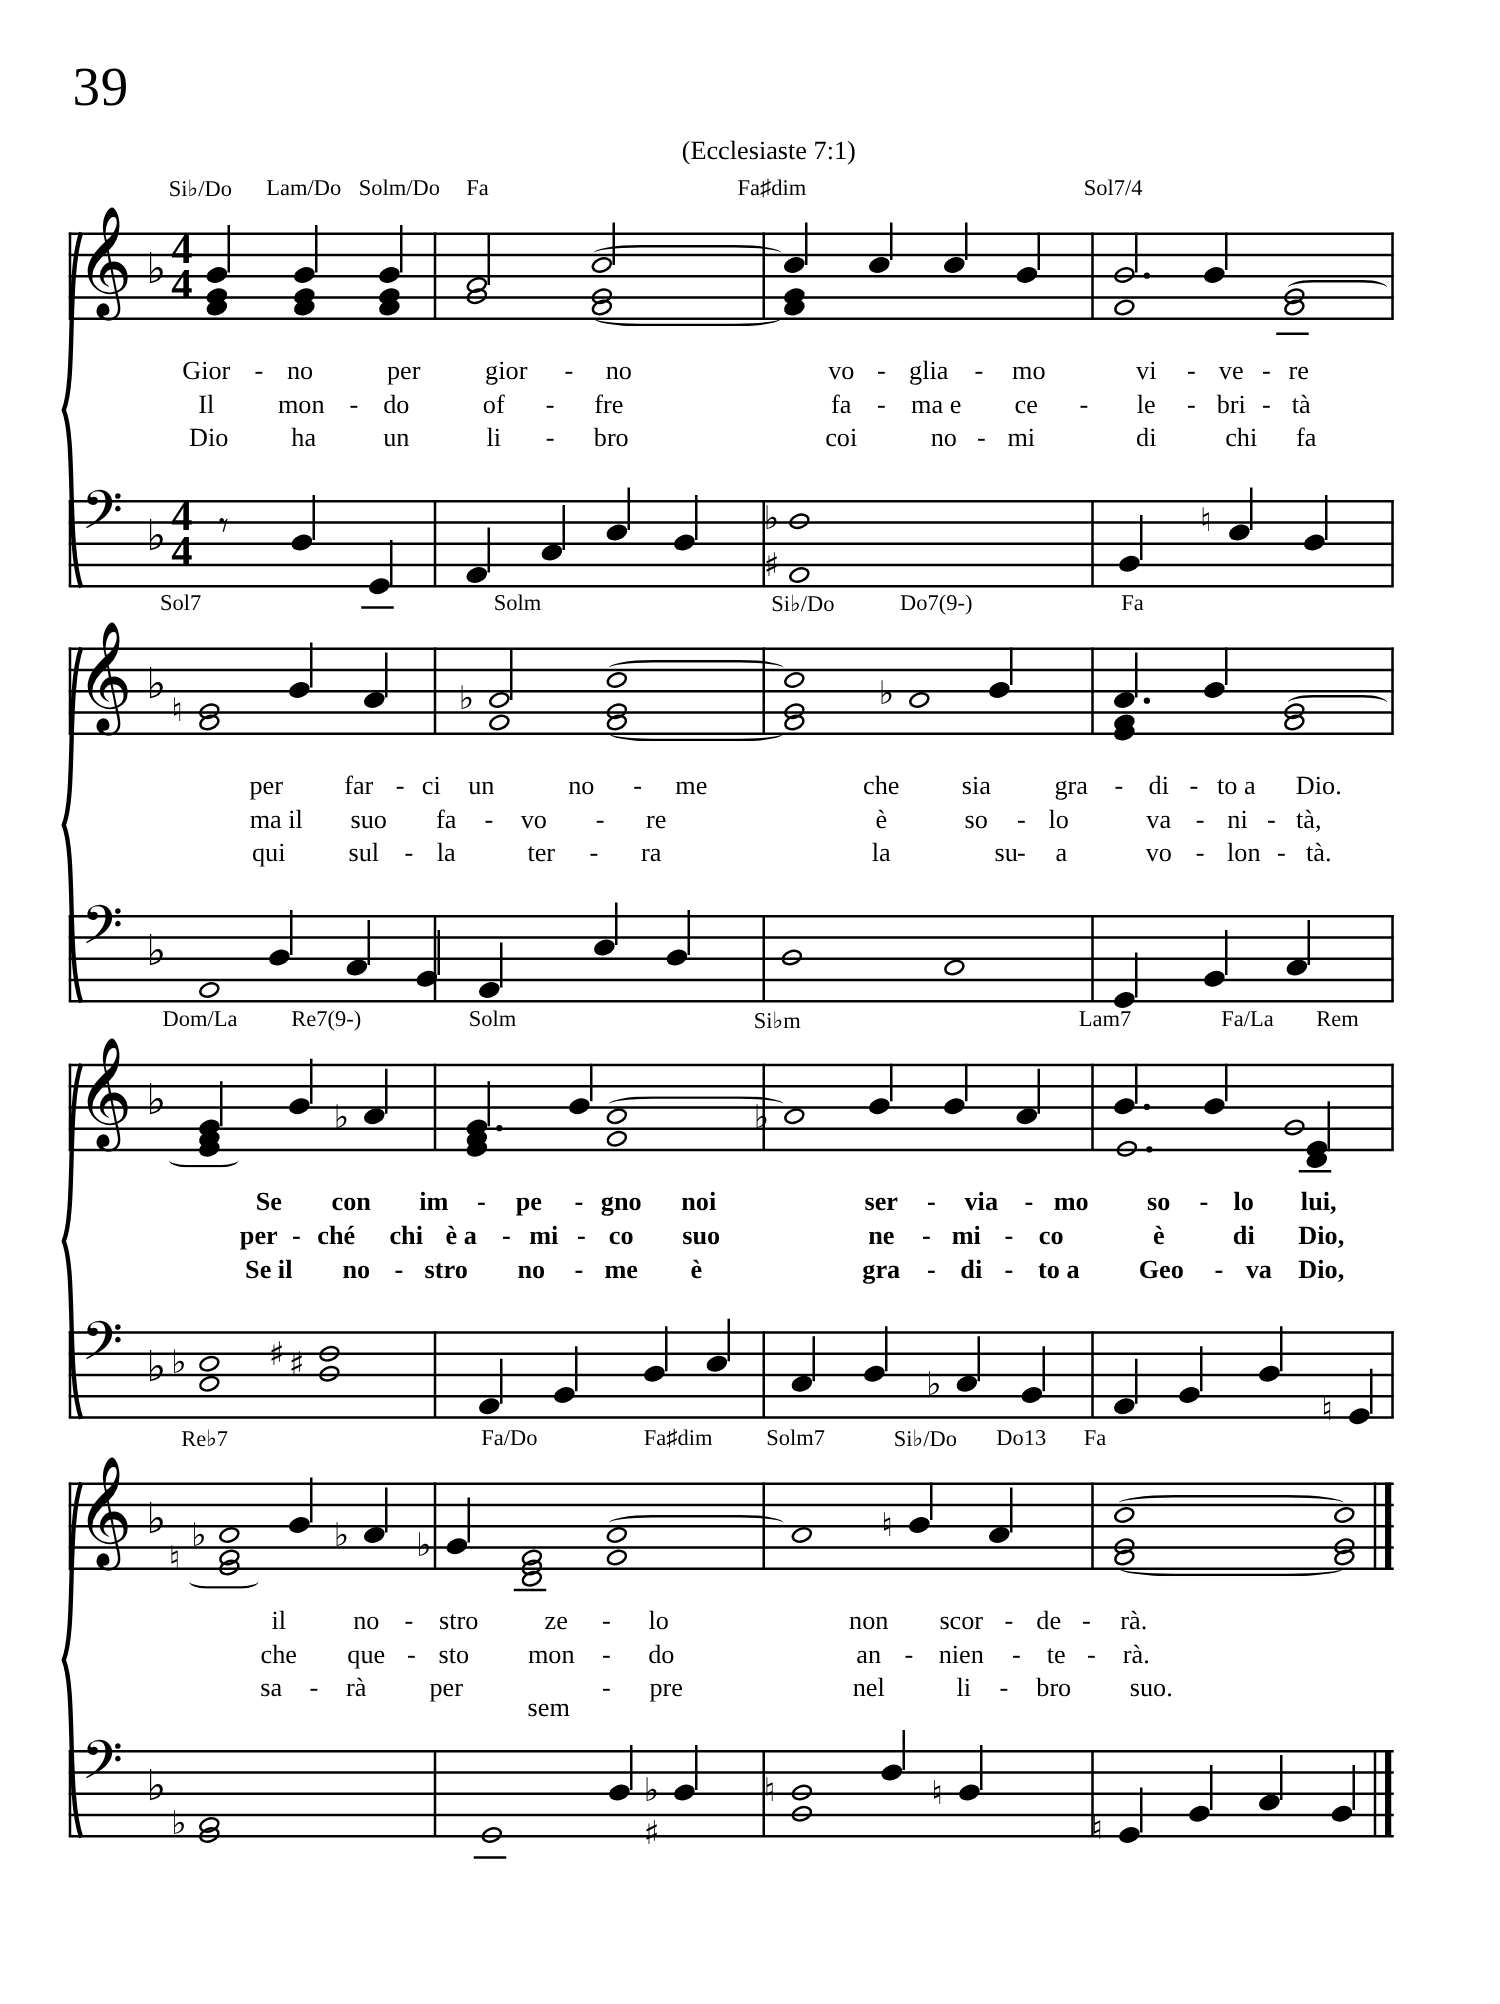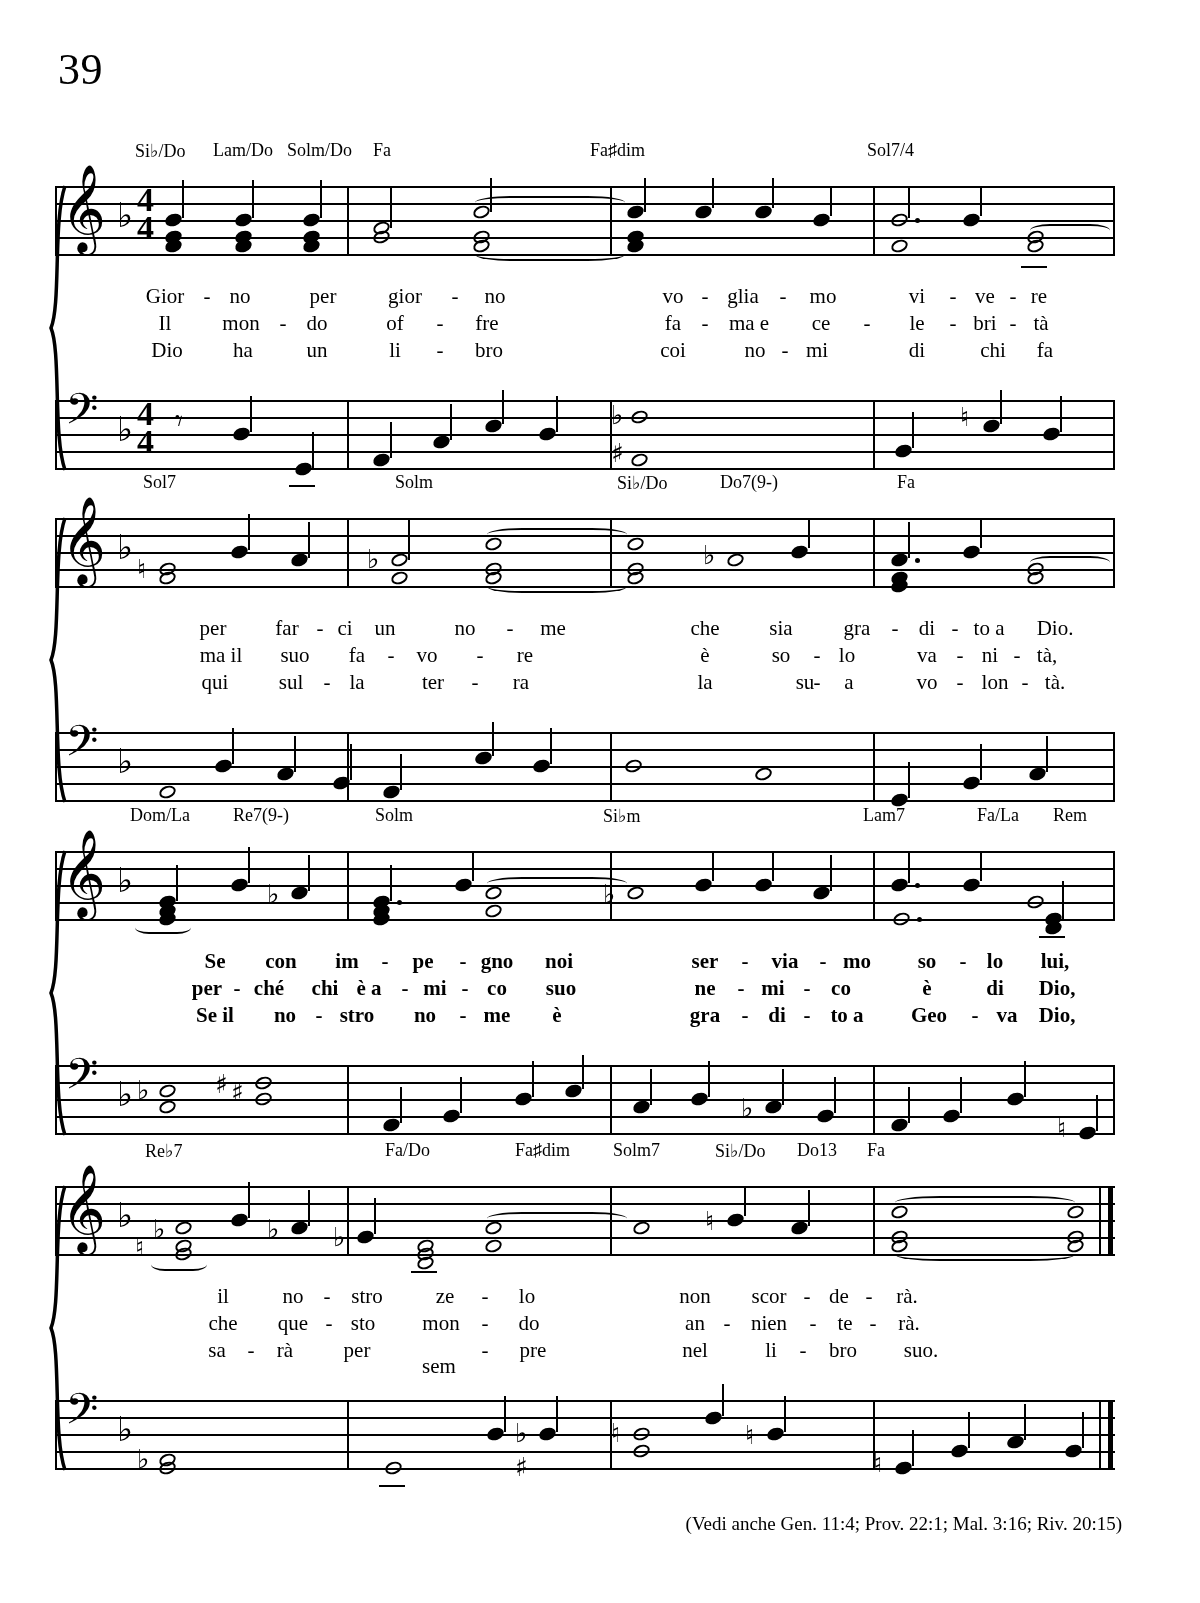--- a/index.html
+++ b/index.html
@@ -197,20 +197,21 @@
     white-space: nowrap;
     transform: translateX(-50%);
   }
 </style>
 </head>
 <body>
 
 <div class="page">
 
   <div class="hymn-number">39</div>
+  <div class="hymn-subtitle">(Ecclesiaste 7:1)</div>
 
   <div class="system" style="top:140px;">
     <div class="chords">
       <span class="chord" style="left:80px;">Si♭/Do</span>
       <span class="chord" style="left:158px;">Lam/Do</span>
       <span class="chord" style="left:232px;">Solm/Do</span>
       <span class="chord" style="left:318px;">Fa</span>
       <span class="chord" style="left:535px;">Fa♯dim</span>
       <span class="chord" style="left:812px;">Sol7/4</span>
     </div>
@@ -388,21 +389,21 @@
         <div class="nh" style="left:928px; top:20px;"></div>
         <div class="stem" style="left:945px; top:-10px; height:34px;"></div>
         <div class="nh" style="left:988px; top:28px;"></div>
         <div class="stem" style="left:1005px; top:-4px; height:36px;"></div>
       </div>
     </div>
   </div>
 
   <div class="system" style="top:472px;">
     <div class="chords">
-      <span class="chord" style="left:88px;">Sol7</span>
+      <span class="chord" style="left:73px;">Sol7</span>
       <span class="chord" style="left:340px;">Solm</span>
       <span class="chord" style="left:562px;">Si♭/Do</span>
       <span class="chord" style="left:665px;">Do7(9-)</span>
       <span class="chord" style="left:842px;">Fa</span>
     </div>
 
     <div class="staff-wrap" style="height:310px;">
       <svg class="brace" style="top:22px;" width="22" height="288" viewBox="0 0 22 288">
         <path d="M18 2 C6 36, 14 120, 4 144 C14 168, 6 252, 18 286" stroke="#000" stroke-width="3.5" fill="none"></path>
       </svg>
@@ -916,15 +917,14 @@
         <div class="nh" style="left:896px; top:45px;"></div>
         <div class="stem" style="left:913px; top:12px; height:36px;"></div>
         <div class="nh" style="left:952px; top:36px;"></div>
         <div class="stem" style="left:969px; top:4px; height:36px;"></div>
         <div class="nh" style="left:1010px; top:45px;"></div>
         <div class="stem" style="left:1027px; top:12px; height:36px;"></div>
       </div>
     </div>
   </div>
 
-  <div class="footer-ref">(Vedi anche Gen. 11:4; Prov. 22:1; Mal. 3:16; Riv. 20:15)</div>
 
 </div>
 
 </body></html>

